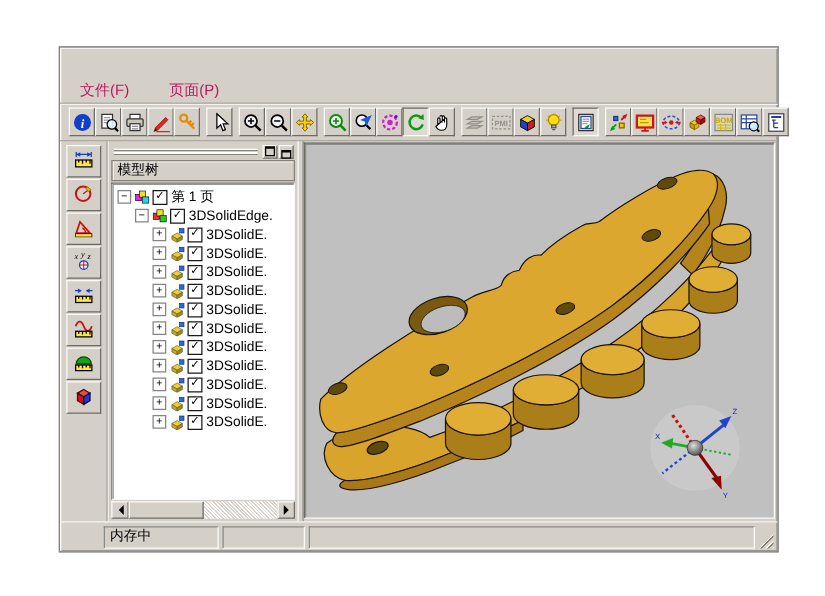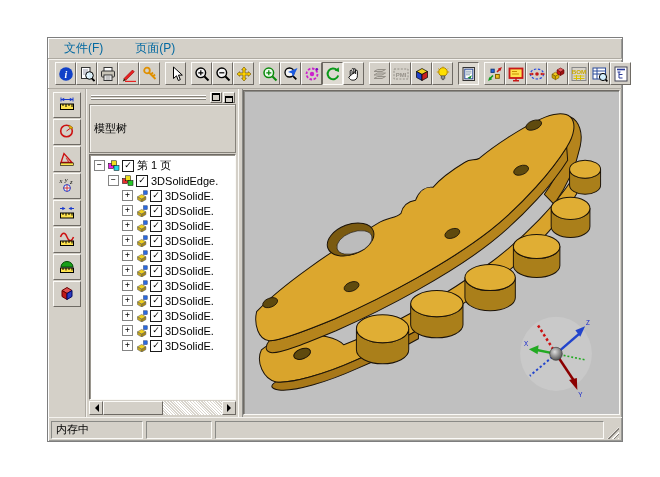--- a/index.html
+++ b/index.html
@@ -3,21 +3,21 @@
 <meta charset="utf-8">
 <style>
   html,body{margin:0;padding:0;}
   body{width:660px;height:477px;background:#ffffff;position:relative;overflow:hidden;
        font-family:"Liberation Sans","DejaVu Sans",sans-serif;-webkit-font-smoothing:none;}
   .window{position:absolute;left:47px;top:37px;width:574px;height:403px;background:#d4d0c8;
           border:1px solid #7e7e7e;box-shadow:inset 1px 1px 0 #ffffff,inset -1px -1px 0 #9a9a96;
           display:flex;flex-direction:column;}
   
   .menubar{height:20px;flex:none;display:flex;align-items:center;padding-left:12px;gap:24px;
-           font-size:12px;color:#0369a1;border-bottom:1px solid #aeaaa2;box-shadow:0 1px 0 #f4f2ee;}
+           font-size:12px;color:#be185d;border-bottom:1px solid #aeaaa2;box-shadow:0 1px 0 #f4f2ee;margin-top:24px;}
   .menu-item{padding:1px 4px;cursor:default;}
   
   .toolbar{height:29px;flex:none;display:flex;align-items:center;padding-left:7px;
            border-bottom:1px solid #aeaaa2;box-shadow:inset 0 1px 0 #f4f2ee;}
   .tb-group{display:flex;margin-right:5px;}
   .tb-btn{width:21px;height:23px;flex:none;display:flex;align-items:center;justify-content:center;
           background:#d4d0c8;border:1px solid;border-color:#fbfaf7 #6e6a64 #6e6a64 #fbfaf7;padding:0;}
   .tb-btn.pressed{border-color:#6e6a64 #fbfaf7 #fbfaf7 #6e6a64;background:#dedad2;}
   .tb-btn.disabled svg{opacity:.85;}
   .tb-btn svg{display:block;}
@@ -29,21 +29,21 @@
             background:#d4d0c8;border:1px solid;border-color:#fbfaf7 #6e6a64 #6e6a64 #fbfaf7;padding:0;}
   
   .tree-panel{width:147px;flex:none;display:flex;flex-direction:column;padding:1px 2px 2px 3px;min-height:0;}
   .gripper{height:12px;flex:none;display:flex;align-items:center;padding:1px 1px 1px 2px;}
   .grip-lines{flex:1;height:5px;background:linear-gradient(#fff 0 1px,#86827a 1px 2px,#d4d0c8 2px 3px,#fff 3px 4px,#86827a 4px 5px);}
   .mini-btns{display:flex;margin-left:3px;}
   .mini-btn{width:12px;height:11px;margin-left:1px;display:flex;align-items:center;justify-content:center;
             background:#d4d0c8;border:1px solid;border-color:#fbfaf7 #6e6a64 #6e6a64 #fbfaf7;padding:0;}
   .mb-restore{width:6px;height:5px;border:1px solid #000;border-top-width:2px;}
   .mb-low{width:6px;height:4px;border:1px solid #000;border-top-width:2px;transform:translateY(2px);}
-  .panel-header{height:15px;flex:none;font-size:11px;line-height:14px;padding:16px 4px;background:#d4d0c8;
+  .panel-header{height:15px;flex:none;font-size:11px;line-height:14px;padding:0 4px;background:#d4d0c8;
                 border:1px solid #86827a;box-shadow:inset 1px 1px 0 #f4f2ee;color:#000;}
   .tree-area{flex:1;background:#fff;border:1px solid;border-color:#6e6a64 #fbfaf7 #fbfaf7 #6e6a64;
              box-shadow:inset 1px 1px 0 #9a968e;overflow:hidden;padding-top:3px;font-size:11px;margin-top:1px;}
   .tree-row{display:flex;align-items:center;height:15px;white-space:nowrap;}
   .expander{width:9px;height:9px;flex:none;border:1px solid #848484;background:#fff;
             font:8px/7px "DejaVu Sans Mono",monospace;text-align:center;color:#000;margin-right:3px;}
   .node-icon{flex:none;margin-right:2px;}
   .node-icon svg{display:block;}
   .checkbox{width:10px;height:10px;flex:none;border:1px solid #1a1a1a;background:#fff;margin-right:3px;
             font:9px/9px "DejaVu Sans",sans-serif;text-align:center;font-weight:bold;color:#000;}
@@ -65,21 +65,21 @@
   
   .viewport{flex:1;position:relative;background:#c0c0c0;margin:1px 2px 2px 0;
             border:1px solid;border-color:#6e6a64 #fbfaf7 #fbfaf7 #6e6a64;box-shadow:inset 1px 1px 0 #8c8c88;}
   .scene{position:absolute;left:0;top:0;width:100%;height:100%;}
   
   .statusbar{height:23px;flex:none;display:flex;align-items:center;padding:0 3px;gap:3px;
              border-top:1px solid #f4f2ee;}
   .status-panel{height:16px;border:1px solid;border-color:#8a8a86 #fbfaf7 #fbfaf7 #8a8a86;
                 font-size:11px;line-height:15px;padding:0 4px;background:#d4d0c8;color:#000;
                 overflow:hidden;white-space:nowrap;}
-  .sp-1{width:82px;flex:none;} .sp-2{width:56px;flex:none;} .sp-3{width:92px;flex:none;} .sp-4{flex:1;}
+  .sp-1{width:82px;flex:none;margin-left:32px;} .sp-2{width:56px;flex:none;} .sp-3{width:92px;flex:none;} .sp-4{flex:1;}
   .resize-grip{width:12px;height:12px;flex:none;align-self:flex-end;margin-bottom:2px;
                background:repeating-linear-gradient(135deg,#fbfaf7 0 1px,#84807a 1px 2px,transparent 2px 4px);
                clip-path:polygon(100% 0,100% 100%,0 100%);}
 </style>
 </head>
 <body>
 
 <div class="window">
 
   <div class="menubar" id="menubar">

